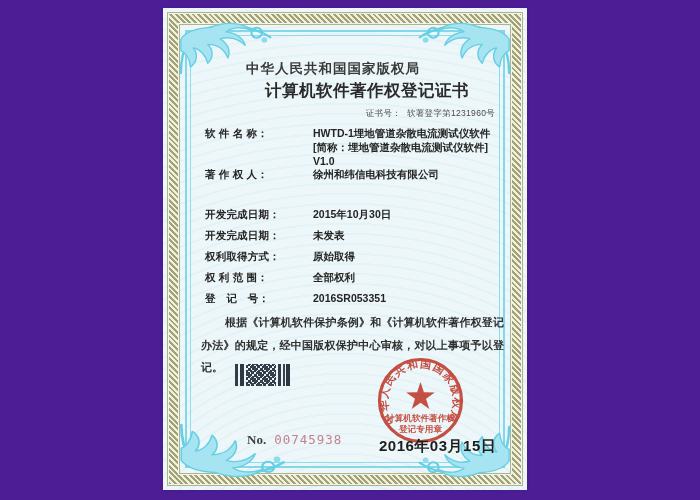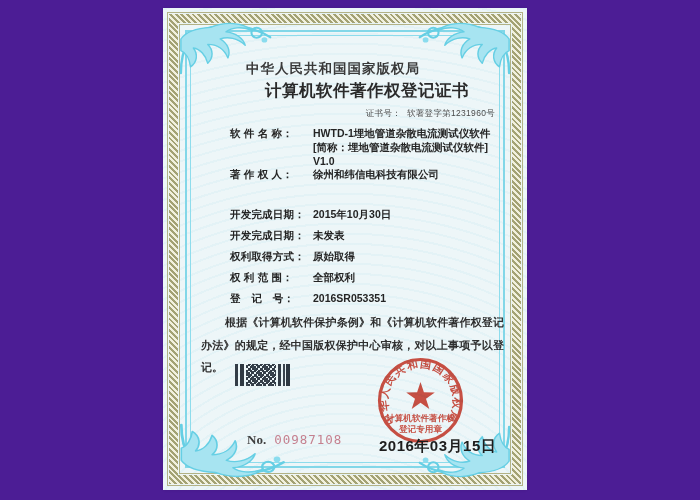--- a/index.html
+++ b/index.html
@@ -40,21 +40,21 @@
   .main-title{
     position:absolute;left:0;top:72px;width:408px;text-align:center;
     font-size:16.5px;font-weight:bold;letter-spacing:0.5px;color:#2a2a2a;white-space:nowrap;
   }
   .cert-no{
     position:absolute;top:100px;right:32px;font-size:8.5px;color:#4a4a4a;
     letter-spacing:0.3px;white-space:nowrap;
   }
   .cert-no .sep{display:inline-block;width:6px;}
   .row{position:absolute;left:42px;height:14px;white-space:nowrap;font-size:10.5px;color:#242424;}
-  .row .lbl{font-weight:bold;letter-spacing:0.2px;margin-left:25px;}
+  .row .lbl{font-weight:bold;letter-spacing:0.2px;}
   .row .val{position:absolute;left:72px;font-weight:600;white-space:nowrap;margin-left:36px;}
   .statement{
     position:absolute;left:38px;top:303px;width:303px;
     font-size:11px;line-height:22.5px;font-weight:600;color:#2e2e2e;
     text-indent:24px;text-align:justify;
   }
   
   .barcode{position:absolute;left:72px;top:356px;width:57px;height:22px;display:flex;}
   .bc{height:100%;}
   .bc-b1{width:3px;background:#333d47;}
@@ -151,17 +151,17 @@
         </defs>
       <text font-size="11" font-weight="bold" fill="#d03a2b" letter-spacing="1.3" font-family="Liberation Sans, DejaVu Sans, sans-serif"><textPath href="#sealArc">中华人民共和国国家版权局</textPath></text>
       <polygon fill="#d03a2b" points="57.5,39 60.9,49.3 71.8,49.4 63.0,55.8 66.3,66.1 57.5,59.8 48.7,66.1 52.0,55.8 43.2,49.4 54.1,49.3"></polygon>
       <text x="57.5" y="78" text-anchor="middle" font-size="8.6" font-weight="bold" fill="#d03a2b" font-family="Liberation Sans, DejaVu Sans, sans-serif">计算机软件著作权</text>
       <text x="57.5" y="89" text-anchor="middle" font-size="8.6" font-weight="bold" fill="#d03a2b" font-family="Liberation Sans, DejaVu Sans, sans-serif">登记专用章</text>
     </svg>
 
     <div class="seal-date">2016年03月15日</div>
 
     <div class="serial">
-      <span class="no">No.</span><span class="digits">00987108</span>
+      <span class="no">No.</span><span class="digits">00745938</span>
     </div>
 
   </div>
 </div>
 
 </body></html>

